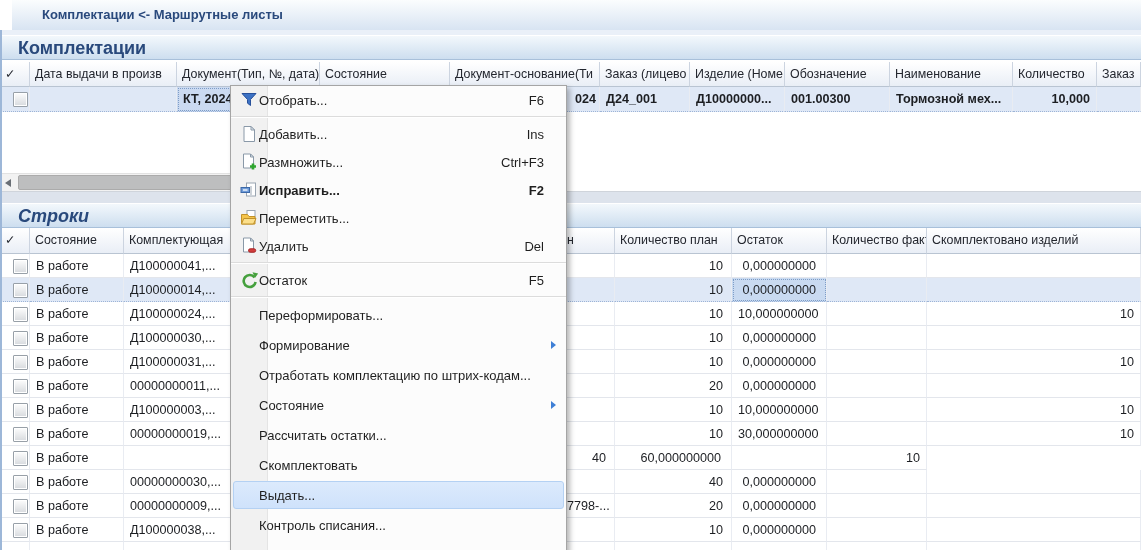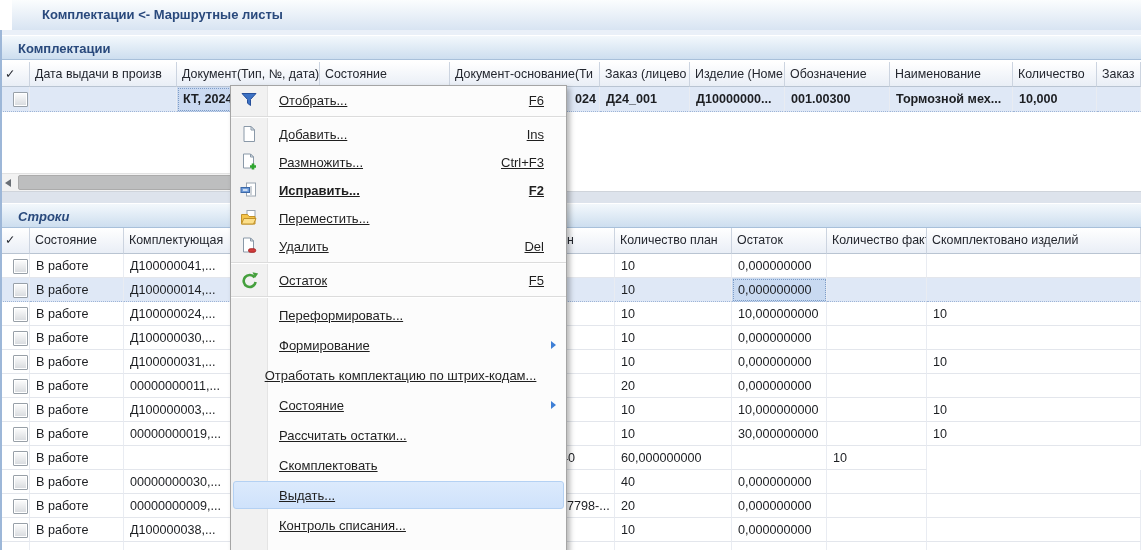--- a/index.html
+++ b/index.html
@@ -9,36 +9,36 @@
 
   
   .titlebar{position:absolute;left:12px;top:0;width:100%;height:30px;
     background:linear-gradient(#fbfdfe,#d8e4f2);border-bottom:1px solid #b6c8dd;padding-left:48px;}
   .titlebar .txt{position:absolute;left:30px;top:7px;font-size:13px;font-weight:bold;color:#29497c;}
   .bg-strip{position:absolute;left:0;top:30px;width:100%;height:5px;background:#eaf0f8;}
 
   
   .sec{position:absolute;left:2px;right:0;height:25px;line-height:25px;
     background:linear-gradient(#f3f8fc,#cddeef);border-top:1px solid #fff;border-bottom:1px solid #a8c0da;
-    font-weight:bold;color:#29497c;font-size:13px;padding-left:16px;box-sizing:border-box;}
+    font-weight:bold;color:#29497c;font-size:18px;padding-left:16px;box-sizing:border-box;}
   .sec-kits{top:35px;} .sec-rows{top:203px;font-style:italic;}
 
   
   .grid{display:grid;position:absolute;left:0;right:0;}
   .kits-grid{grid-template-columns:30px 147px 143px 130px 150px 90px 95px 105px 123px 84px 1fr;}
   .rows-grid{grid-template-columns:30px 94px 107px 324px 60px 117px 95px 100px 1fr;}
   .gh{background:linear-gradient(#ffffff,#e9eef6);border-right:1px solid #ccd4e0;border-bottom:1px solid #b9c4d2;
     font-size:12.4px;color:#23262e;padding:0 5px;white-space:nowrap;overflow:hidden;box-sizing:border-box;}
   .kits-head{top:62px;} .kits-head .gh{line-height:24px;height:25px;}
   .rows-head{top:228px;} .rows-head .gh{line-height:25px;height:26px;}
   .gc{font-size:12.6px;color:#1c1e22;padding:0 6px;border-right:1px solid #e9ecf2;border-bottom:1px solid #e3e6ec;
     white-space:nowrap;overflow:hidden;box-sizing:border-box;background:#fff;}
   .kits-row{top:87px;font-weight:bold;} .kits-row .gc{line-height:25px;height:25px;}
   .trow .gc{line-height:24px;height:24px;}
-  .num{}
+  .num{text-align:right;}
   .p8{padding-right:8px;} .p10{padding-right:10px;} .p6{padding-right:6px;}
   .c-extra{padding-left:12px;}
   .c-basis{text-align:right;padding-right:3px;}
   .sel .gc{background:#dfe8f6;border-bottom:1px dotted #9db4d6;}
   .gc.focus{background:#c9daf1;outline:1px dotted #7d9cc6;outline-offset:-2px;}
   .kits-row .gc.focus{background:#cbdaf1;}
   .rows-body{position:absolute;top:254px;left:0;right:0;height:296px;overflow:hidden;}
   .rows-body .rows-grid{position:relative;}
   .partial .gc{border-bottom:none;height:24px;}
 
@@ -54,22 +54,22 @@
     border-right:6px solid #6a6f75;border-top:4px solid transparent;border-bottom:4px solid transparent;}
   .hs-thumb{position:absolute;left:18px;top:1px;height:15px;width:332px;background:#bdbebf;border:1px solid #ababab;border-radius:2px;box-sizing:border-box;}
   .strip2{position:absolute;left:0;top:191px;width:100%;height:12px;background:#dde3ec;border-top:1px solid #cfd4db;}
 
   
   .menu{position:absolute;left:230px;top:85px;width:337px;height:470px;background:#fcfcfc;
     border:1px solid #a5a5a5;box-shadow:3px 3px 5px rgba(0,0,0,.28);z-index:100;box-sizing:border-box;}
   .gutter{position:absolute;left:0;top:0;bottom:0;width:36px;background:#f1f1f1;border-right:1px solid #e4e4e4;}
   .mi-list{position:absolute;inset:0;display:flex;flex-direction:column;}
   .mi{position:relative;z-index:0;height:28px;flex:0 0 auto;display:flex;align-items:center;
-    padding-left:48px;font-size:13px;color:#1f1f1f;cursor:default;box-sizing:border-box;text-decoration:underline;}
-  .mi.tall{height:30px;justify-content:center;}
+    padding-left:28px;font-size:13px;color:#1f1f1f;cursor:default;box-sizing:border-box;}
+  .mi.tall{height:30px;}
   .mi-ico{position:absolute;left:9px;top:50%;transform:translateY(-50%);width:18px;height:18px;}
   .mi-ico svg{width:18px;height:18px;display:block;}
   .mi-label{flex:1 1 auto;white-space:nowrap;padding-right:6px;}
   .mi-short{padding-right:22px;white-space:nowrap;margin-left:16px;}
   .mi.bold .mi-label,.mi.bold .mi-short{font-weight:bold;}
   .mi.hl::before{content:'';position:absolute;left:2px;right:2px;top:1px;bottom:1px;z-index:-1;
     background:linear-gradient(#dceafc,#cfe2fb);border:1px solid #b4d1f3;border-radius:3px;}
   .mi-arrow{display:none;}
   .mi.has-sub .mi-arrow{display:block;position:absolute;right:10px;top:50%;transform:translateY(-50%);
     width:0;height:0;border-left:5px solid #3f7fd6;border-top:4px solid transparent;border-bottom:4px solid transparent;}

